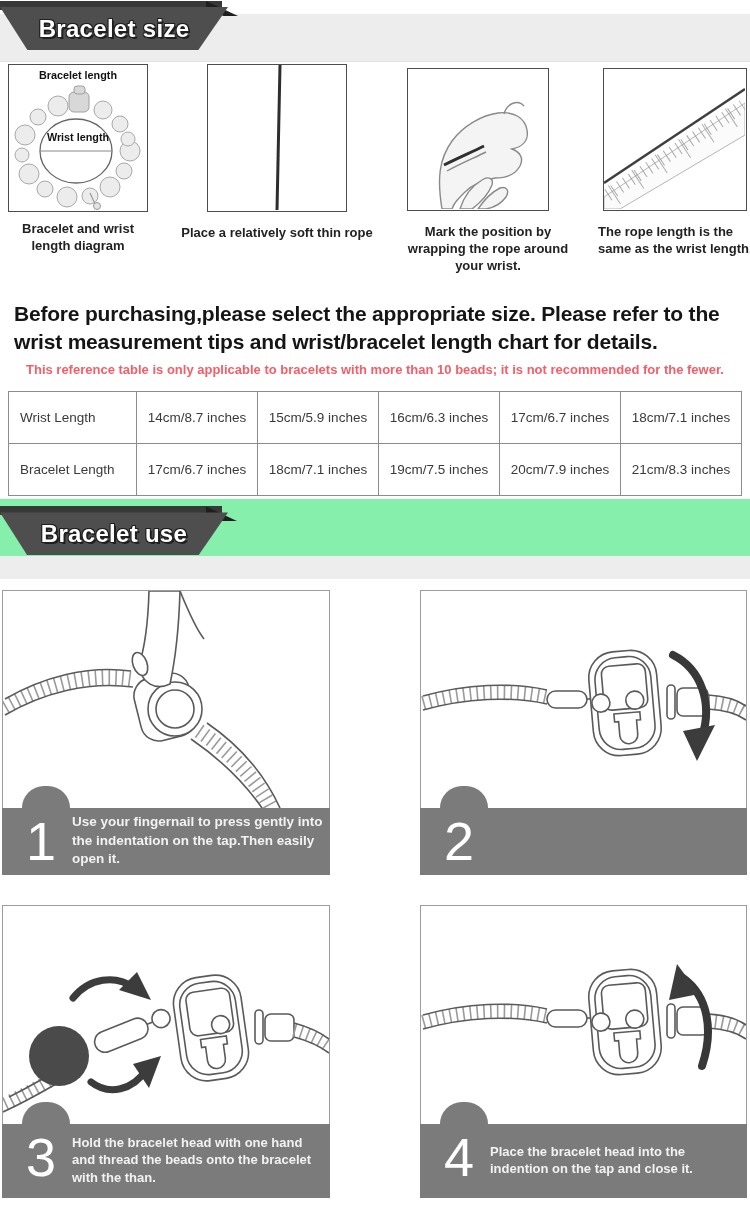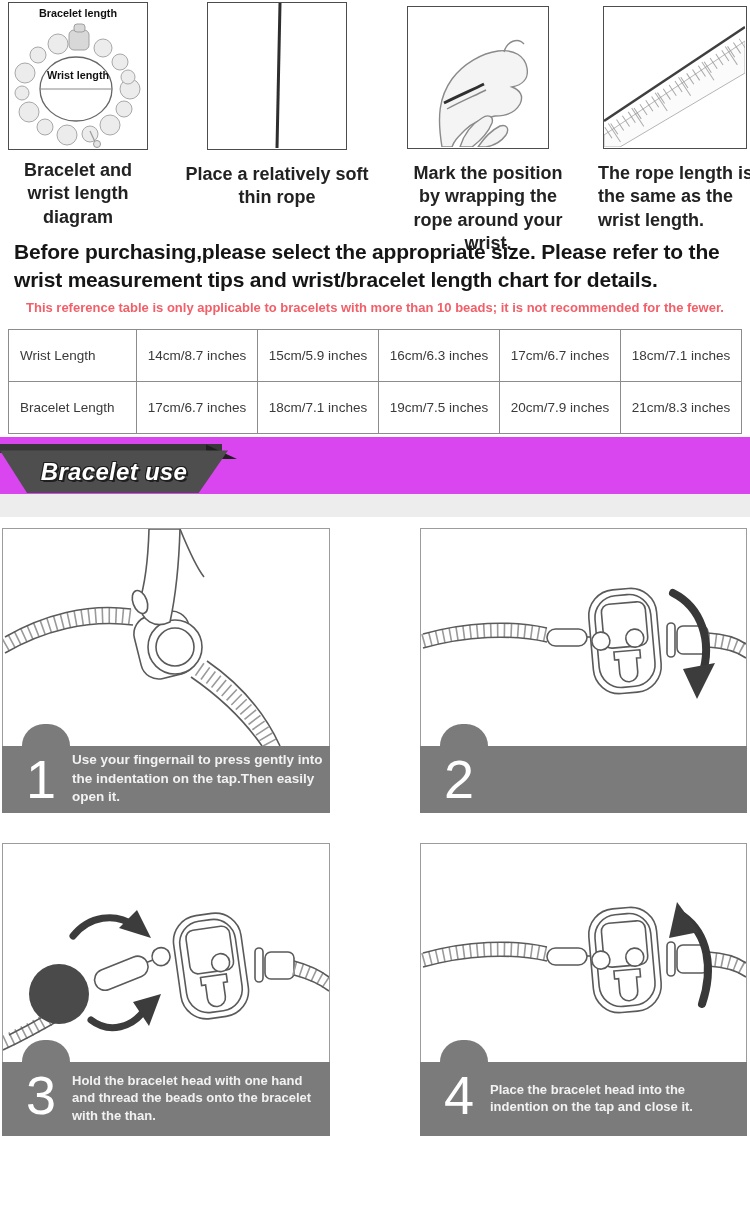--- a/index.html
+++ b/index.html
@@ -2,41 +2,41 @@
 <html><head>
 <meta charset="utf-8">
 <style>
   html,body{margin:0;padding:0;background:#fff;}
   body{width:750px;font-family:"Liberation Sans","DejaVu Sans",sans-serif;color:#1c1c1c;}
   .page{position:relative;width:750px;height:1213px;overflow:hidden;background:#fff;}
 
   
   .band{position:relative;height:62px;background:#fff;}
   .band::before{content:"";position:absolute;left:0;right:0;top:14px;bottom:0;background:#ededed;border-bottom:1px solid #e2e2e2;}
-  .band2{position:relative;height:80px;background:#d946ef;margin-top:3px;font-style:italic;}
+  .band2{position:relative;height:80px;background:#86efac;margin-top:3px;}
   .band2::before{content:"";position:absolute;left:0;right:0;top:57px;height:23px;background:#ededed;}
   .banner{position:absolute;left:0;top:1px;width:242px;height:52px;z-index:2;}
   .band2 .banner{top:7px;}
   .banner-strip{position:absolute;left:0;top:0;width:222px;height:9px;background:#383838;}
   .banner-fold{position:absolute;left:206px;top:0;width:32px;height:15px;background:#1f1f1f;
     clip-path:polygon(0 0,100% 100%,55% 100%,0 55%);}
   .banner-body{position:absolute;left:0;top:6px;width:228px;height:43px;background:#4e4e4e;
     clip-path:polygon(0 0,100% 0,87% 100%,12% 100%);display:flex;align-items:center;justify-content:center;}
   .banner-body span{color:#fff;font-size:24px;font-weight:700;letter-spacing:.3px;
     text-shadow:2px 2px 0 #1f1f1f,-1px 1px 0 #1f1f1f,1px -1px 0 #1f1f1f,-1px -1px 0 #1f1f1f;}
 
   
   .size-panels{position:relative;height:212px;}
   .pbox{position:absolute;background:#fff;border:1.5px solid #4d4d4d;box-sizing:border-box;}
   .pbox svg{display:block;}
   .box1{left:8px;top:2px;width:140px;height:148px;}
   .box2{left:207px;top:2px;width:140px;height:148px;}
   .box3{left:407px;top:6px;width:142px;height:143px;}
   .box4{left:603px;top:6px;width:144px;height:143px;}
-  .pcap{position:absolute;font-size:18px;font-weight:700;color:#222;line-height:1.3;}
+  .pcap{position:absolute;font-size:13px;font-weight:700;color:#222;line-height:1.3;}
   .cap1{left:8px;top:159px;width:140px;text-align:center;}
   .cap2{left:177px;top:163px;width:200px;text-align:center;}
   .cap3{left:407px;top:162px;width:162px;text-align:center;}
   .cap4{left:598px;top:162px;width:156px;text-align:left;}
   .overlay-label{position:absolute;font-weight:700;color:#111;font-size:10.8px;}
   .lbl-top{left:0;top:4px;width:100%;text-align:center;}
   .lbl-mid{left:0;top:66px;width:100%;text-align:center;}
 
   
   .intro{margin:26px 10px 0 14px;max-width:728px;font-size:21px;font-weight:700;line-height:1.32;color:#151515;letter-spacing:-.2px;}
@@ -66,20 +66,29 @@
   svg .ln{stroke:#5a5a5a;stroke-width:1.6;fill:none;}
   svg .lnf{stroke:#5a5a5a;stroke-width:1.6;fill:#fff;}
   svg .hatch{stroke:#9a9a9a;fill:none;}
   svg .dark{fill:#3c3c3c;stroke:none;}
 </style>
 </head>
 <body>
 
 <div class="page">
 
+  <div class="band">
+    <div class="banner">
+      <div class="banner-strip"></div>
+      <div class="banner-fold"></div>
+      <div class="banner-body">
+        <span>Bracelet size</span>
+      </div>
+    </div>
+  </div>
 
   <div class="size-panels">
 
     <div class="pbox box1">
       <svg width="137" height="145" viewBox="0 0 137 145">
         <ellipse cx="67" cy="86" rx="36" ry="32" fill="#fff" stroke="#666" stroke-width="1.3"></ellipse>
         <line x1="31" y1="86" x2="103" y2="86" stroke="#888" stroke-width="1"></line>
         <g fill="#ececec" stroke="#a8a8a8" stroke-width="1">
           <circle cx="121" cy="86" r="10"></circle>
             <circle cx="115" cy="106" r="8"></circle>

